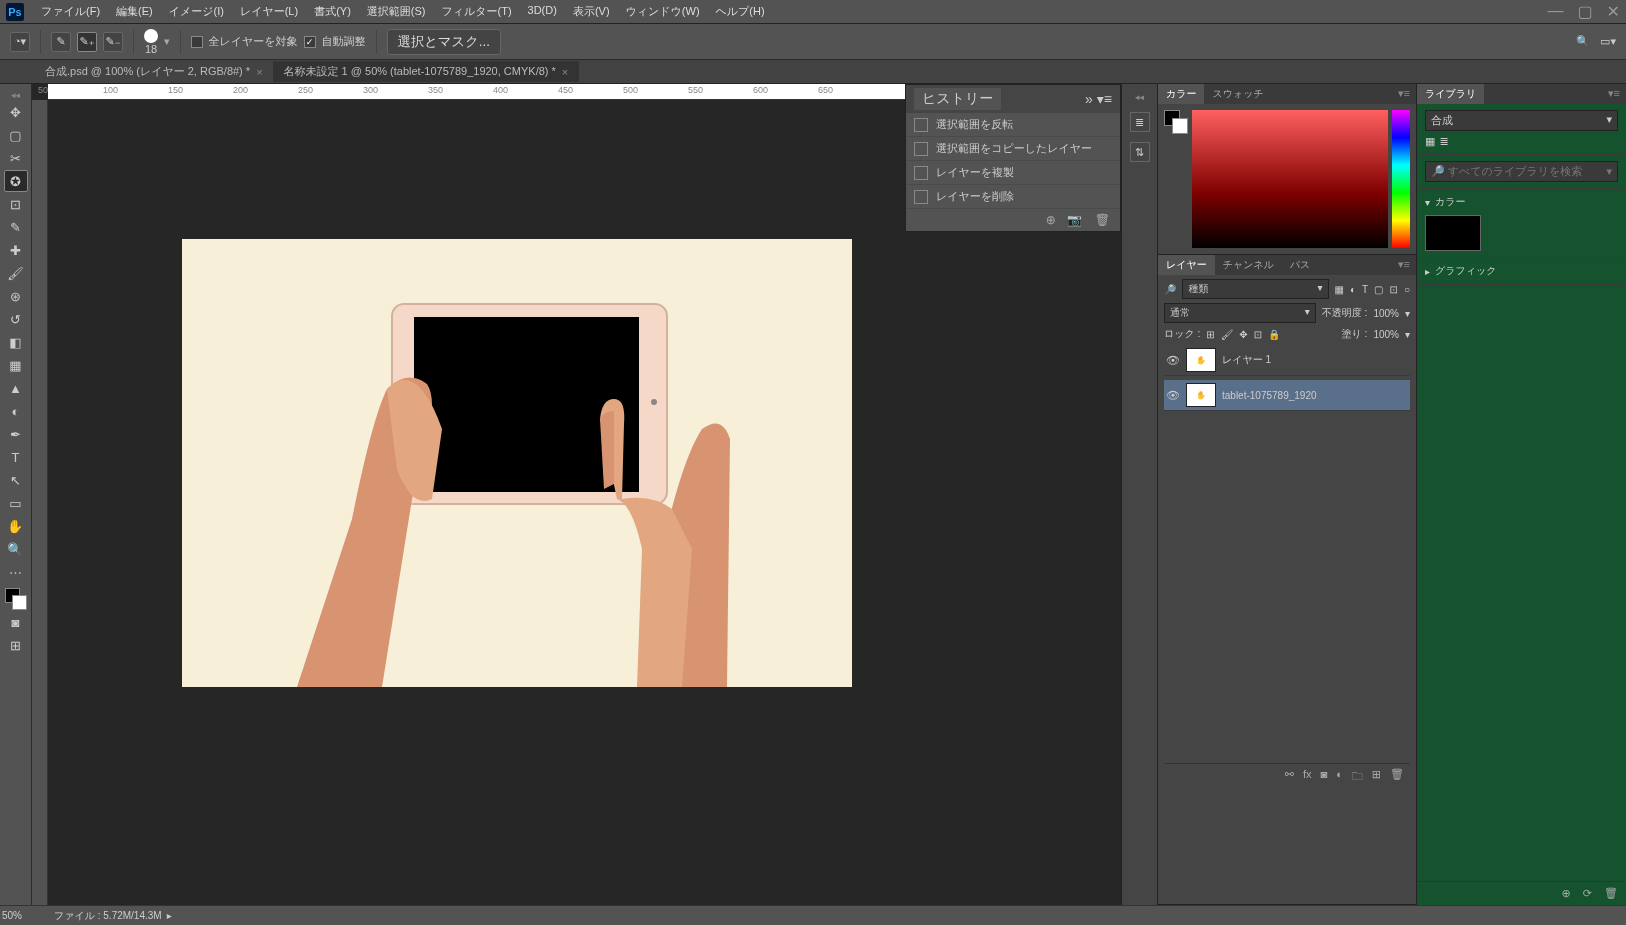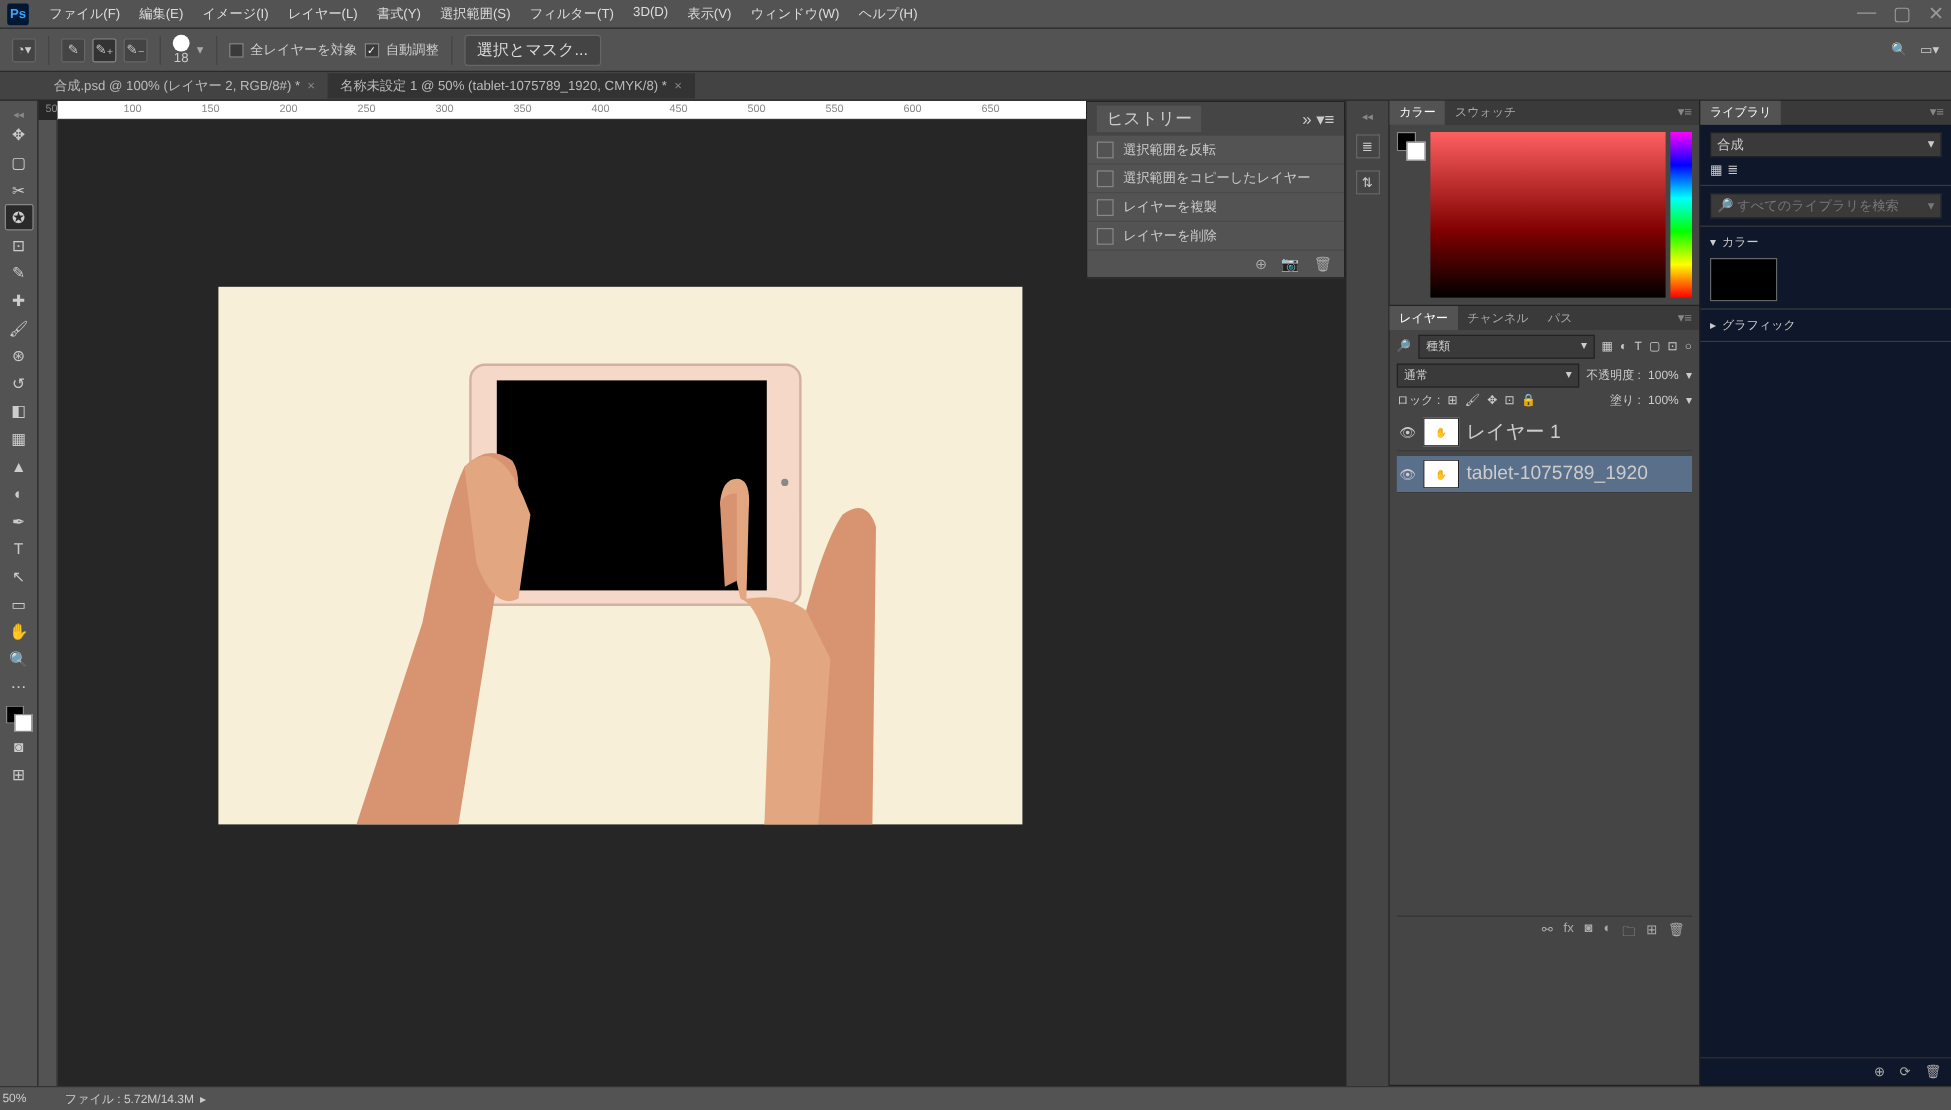--- a/index.html
+++ b/index.html
@@ -57,23 +57,23 @@
 .fgbg-mini .b { position:absolute; width:16px;height:16px;background:#fff;border:1px solid #888;top:8px;left:8px; }
 .picker { flex: 1; background: linear-gradient(to bottom, #ff6060, #800000 60%, #200000 90%, #000); position: relative; }
 .hue-strip { width: 18px; background: linear-gradient(#f0f, #00f, #0ff, #0f0, #ff0, #f00); }
 .layer-body { padding: 4px 6px; display: flex; flex-direction: column; gap: 4px; min-height: 520px; }
 .lrow { display: flex; align-items: center; gap: 6px; font-size: 10px; }
 .dd { flex: 1; background: #3a3a3a; border: 1px solid #222; padding: 2px 5px; display: flex; justify-content: space-between; }
 .layer-item { display: flex; align-items: center; gap: 6px; padding: 3px 2px; border-bottom: 1px solid #3a3a3a; }
 .layer-item.selected { background: #5a6f8a; }
 .eye { width: 14px; text-align: center; }
 .thumb { width: 30px; height: 24px; background: #fff; border: 1px solid #222; display:flex; align-items:center; justify-content:center; font-size:8px; color:#000;}
-.layer-name { font-size: 16px; }
+.layer-name { font-size: 10px; }
 .panel-footer { margin-top: auto; display: flex; justify-content: flex-end; gap: 9px; padding: 4px 6px; color: #aaa; font-size: 11px; border-top: 1px solid #333; }
-.libpanel { width: 210px; background: #0f172a; border-left: 1px solid #222; display: flex; flex-direction: column; }
+.libpanel { width: 210px; background: #14532d; border-left: 1px solid #222; display: flex; flex-direction: column; }
 .lib-sec { padding: 6px 8px; border-bottom: 1px solid #3a3a3a; }
 .lib-head { display: flex; align-items: center; gap: 5px; color: #ccc; font-size: 10px; }
 .tri::before { content: "▸"; }
 .tri.open::before { content: "▾"; }
 .lib-swatch { width: 56px; height: 36px; background: #000; border: 1px solid #666; margin-top: 6px; }
 .lib-swatch.grey { background: linear-gradient(#555, #555); display:flex; align-items:center; justify-content:center; }
 .lib-swatch.grey .inner { width: 26px; height: 24px; background: #888; }
 .libfoot { margin-top: auto; display: flex; justify-content: flex-end; gap: 12px; padding: 5px 8px; color: #aaa; border-top: 1px solid #333;}
 .statusbar { height: 20px; background: #535353; display: flex; align-items: center; padding: 0 2px; gap: 32px; font-size: 10px; color: #ccc; border-top: 1px solid #333; }
 .sb-item { display: flex; align-items: center; gap: 5px; }

